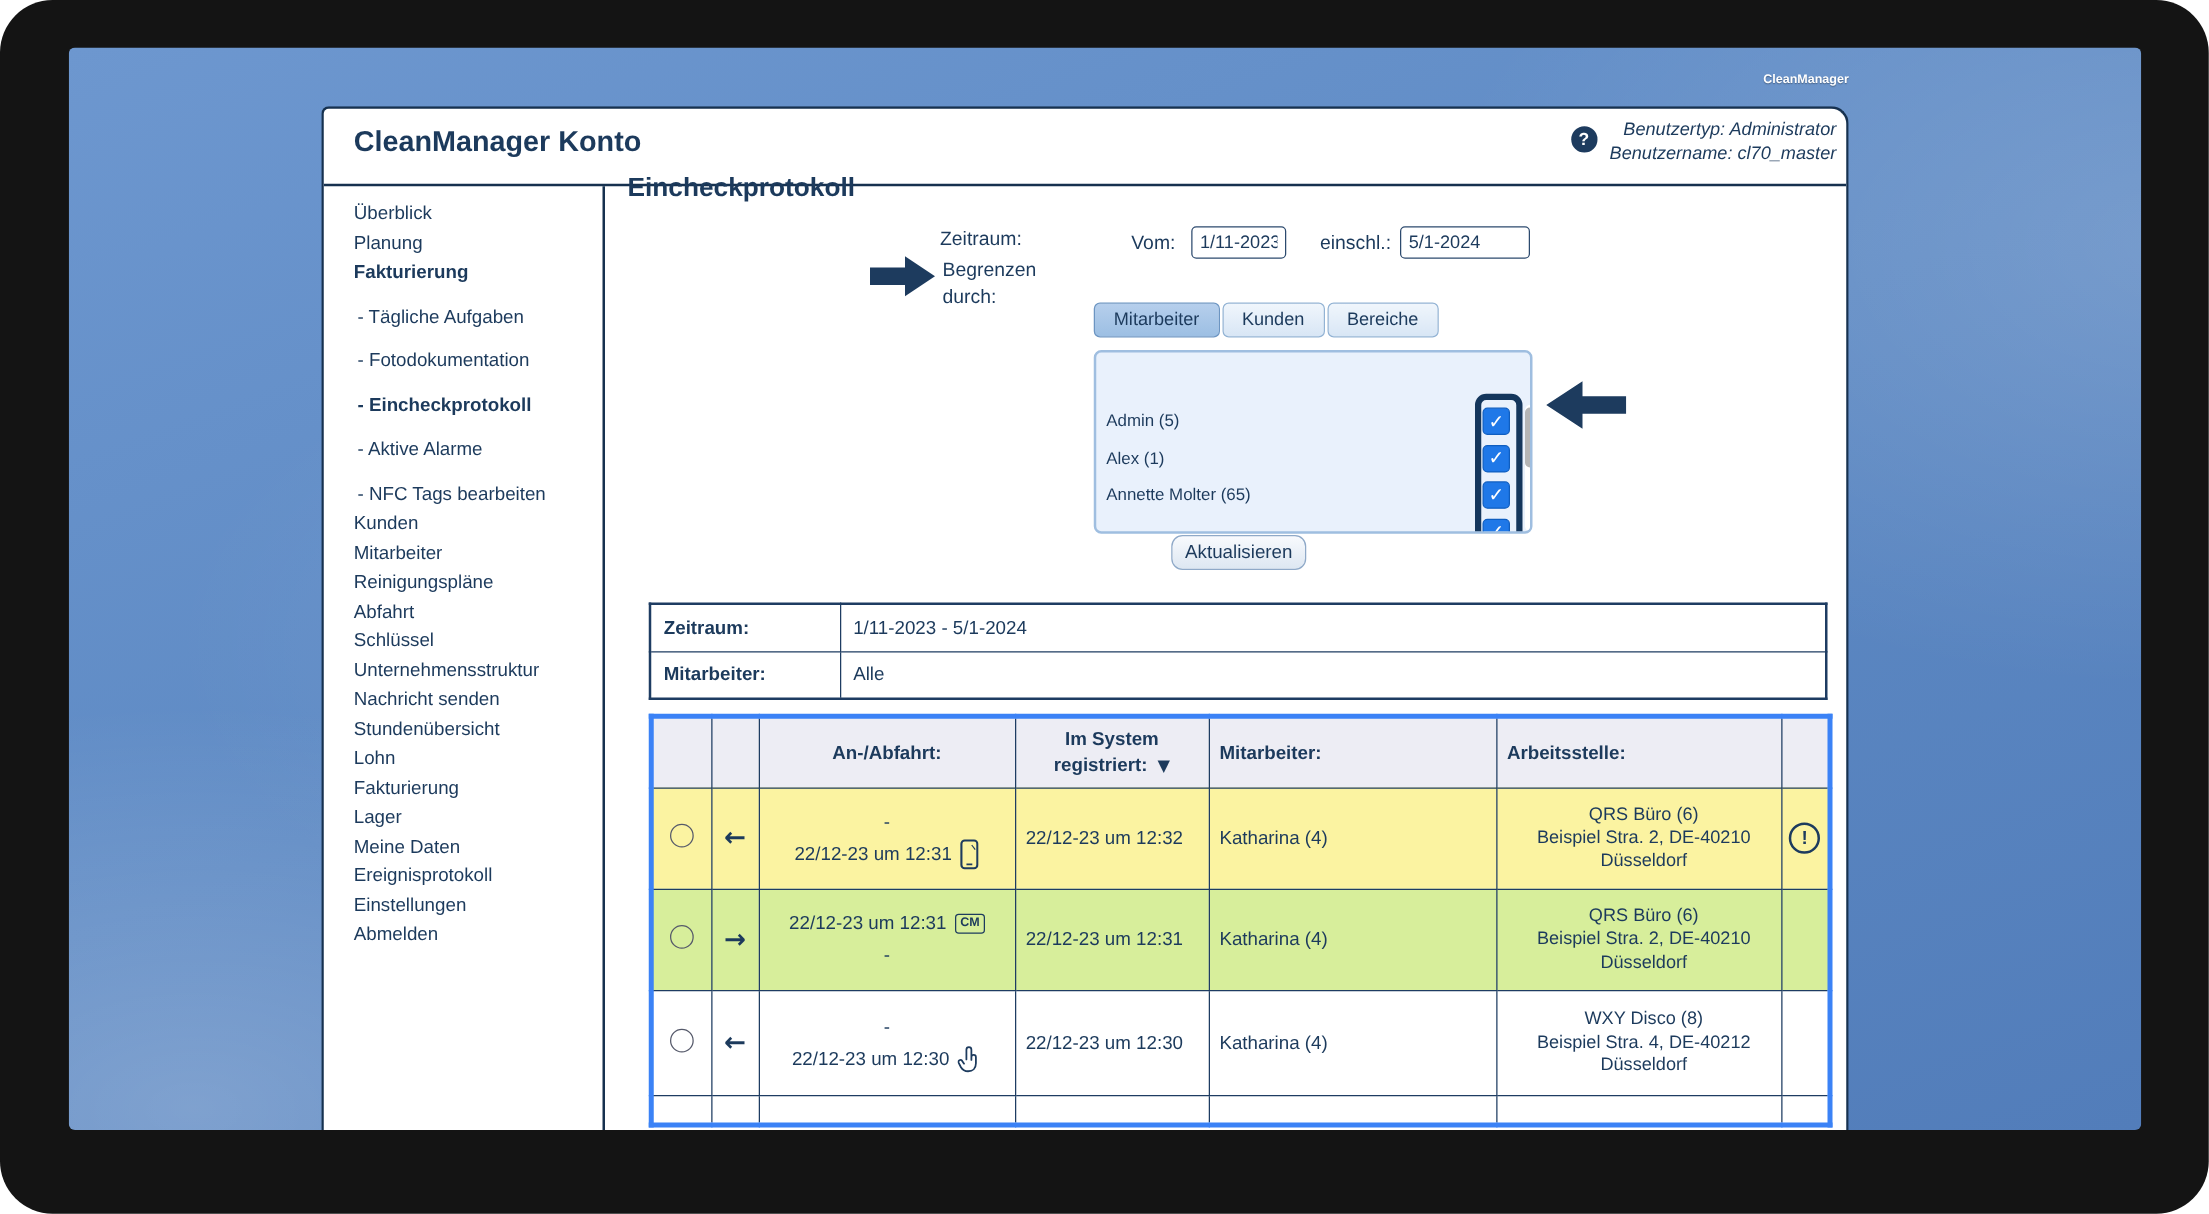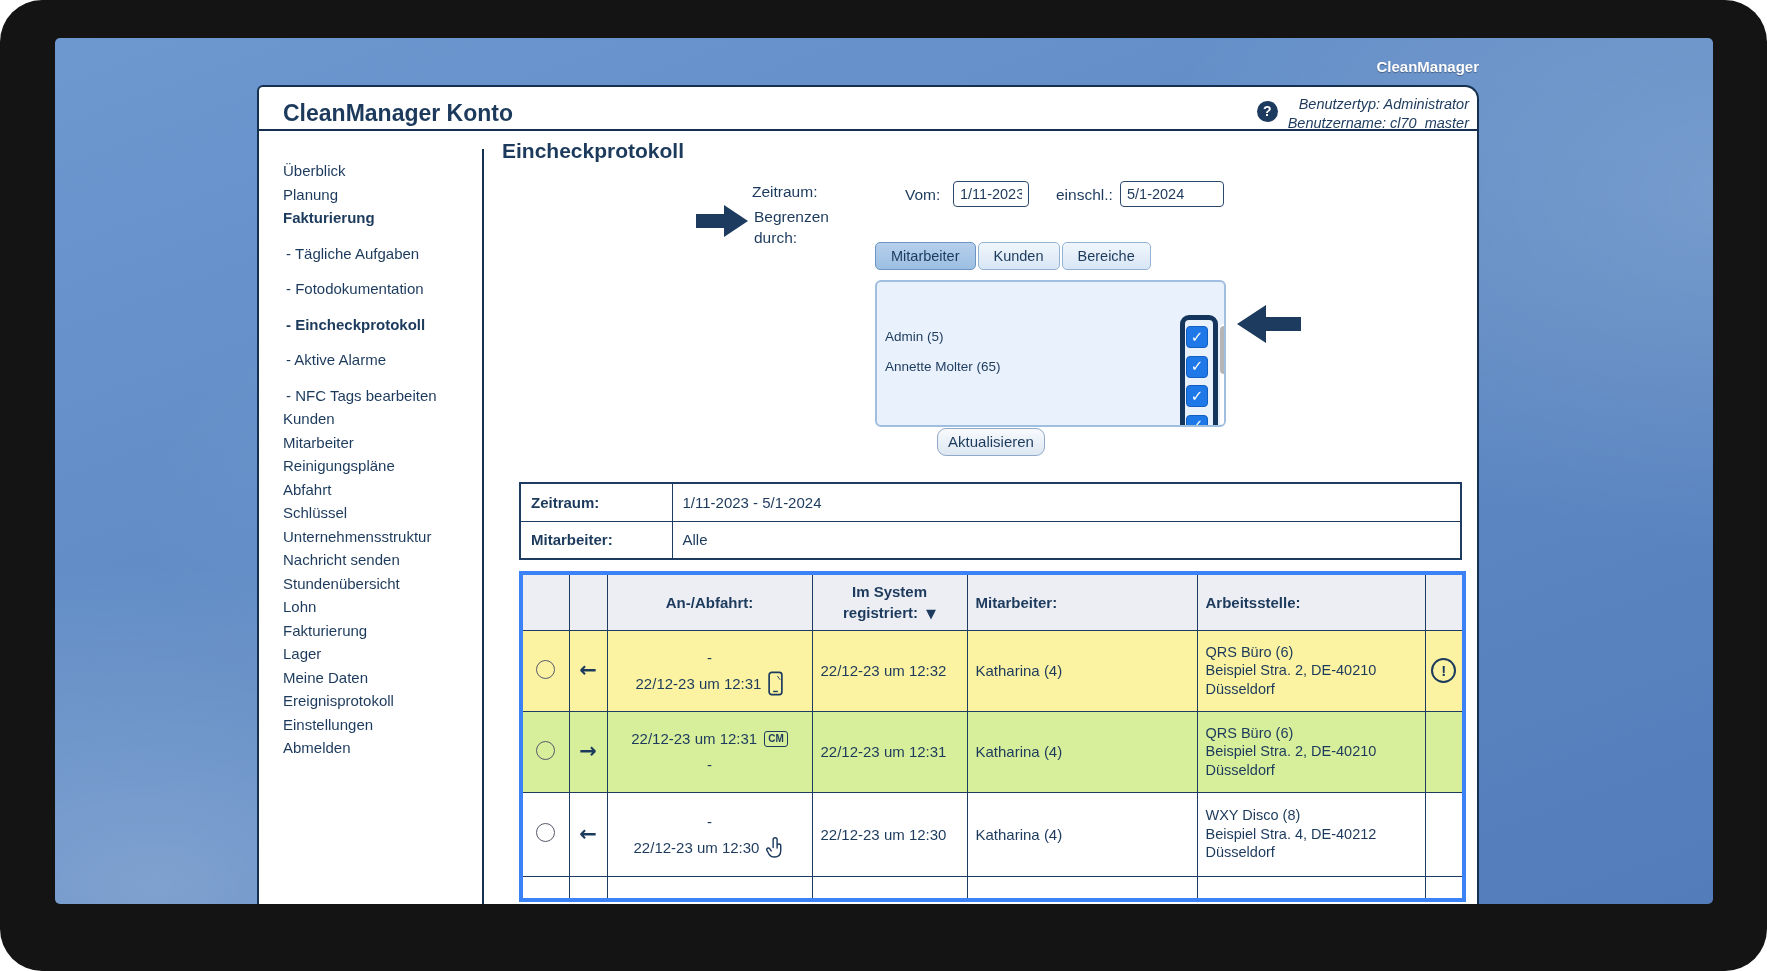--- a/index.html
+++ b/index.html
@@ -8,25 +8,25 @@
   .frame { position:absolute; left:0; top:0; width:1767px; height:971px;
     background:#141414; border-radius:42px; }
   .desktop { position:absolute; left:55px; top:38px; width:1658px; height:866px;
     border-radius:5px; overflow:hidden;
     background:
       radial-gradient(900px 520px at 6% 98%, rgba(255,255,255,0.22), rgba(255,255,255,0) 62%),
       radial-gradient(1100px 650px at 102% 18%, rgba(255,255,255,0.16), rgba(255,255,255,0) 55%),
       radial-gradient(700px 420px at 30% 55%, rgba(255,255,255,0.07), rgba(255,255,255,0) 60%),
       linear-gradient(160deg, #6d97cf 0%, #5e8ac4 48%, #527dba 100%); }
   .watermark { position:absolute; top:20px; right:234px; color:#ffffff;
-    font-weight:bold; font-size:15px; text-shadow:0 1px 1px rgba(0,0,0,0.35); }
+    font-weight:bold; font-size:10px; text-shadow:0 1px 1px rgba(0,0,0,0.35); }
   .window { position:absolute; left:202px; top:47px; width:1222px; height:819px;
     background:#ffffff; border:2px solid #16314f; border-bottom:none;
     border-radius:6px 14px 0 0; overflow:hidden; color:#1c3a5c; }
-  .win-header { position:absolute; left:0; top:0; right:0; height:44px;
+  .win-header { position:absolute; left:0; top:0; right:0; height:62px;
     border-bottom:2px solid #16314f;text-decoration:underline; }
   .win-title { position:absolute; left:24px; top:13px; font-size:23px; font-weight:bold; }
   .user-box { position:absolute; right:8px; top:8px; display:flex; gap:10px; align-items:flex-start; }
   .help-icon { width:21px; height:21px; border-radius:50%; background:#1d3b5e; color:#fff;
     font-weight:bold; font-size:14px; text-align:center; line-height:21px; margin-top:6px; cursor:pointer; }
   .user-lines { text-align:right; font-style:italic; font-size:14.5px; line-height:19px; }
   .sidebar { position:absolute; left:24px; top:72px; width:210px; font-size:15px; }
   .side-item { height:23.5px; line-height:23.5px; white-space:nowrap; cursor:pointer; }
   .side-item.bold { font-weight:bold; }
   .side-item.sub { padding-left:3px;margin-top:12px; }
@@ -100,21 +100,21 @@
   .sort { font-family:"DejaVu Sans", sans-serif; font-size:13px; margin-left:8px; cursor:pointer; }
   .cell-center { text-align:center; vertical-align:middle; }
   .cell-left { text-align:left; vertical-align:middle; padding-left:8px; }
   .radio { display:inline-block; width:19px; height:19px; border:1.5px solid #55596a;
     border-radius:50%; background:transparent; cursor:pointer; }
   .dir { font-family:"DejaVu Sans", sans-serif; font-size:21px; font-weight:bold; line-height:1; }
   .tline { display:flex; align-items:center; justify-content:center; gap:7px; height:26px;
     font-size:15px; }
   .cm-badge { border:1.5px solid #1d3b5e; border-radius:3px; font-size:10px; font-weight:bold;
     padding:1px 3px; line-height:1.2; }
-  .wp { line-height:18.5px; font-size:14.5px; }
+  .wp { line-height:18.5px; font-size:14.5px;text-align:center; }
   .warn { display:inline-flex; width:25px; height:25px; border:2px solid #1d3b5e;
     border-radius:50%; align-items:center; justify-content:center; font-weight:bold;
     font-size:15px; color:#1d3b5e; }
 </style>
 </head>
 <body>
 
 <div class="frame">
   <div class="desktop">
     <div class="watermark">CleanManager</div>
@@ -183,20 +183,21 @@
 
       <div class="tabs" id="tabs">
           <div class="tab active">Mitarbeiter</div>
           <div class="tab">Kunden</div>
           <div class="tab">Bereiche</div>
         </div>
 
       <div class="dropdown">
         <div class="list" id="emp-list">
             <div class="list-item">Admin (5)</div>
+            <div class="list-item">Alex (1)</div>
             <div class="list-item">Annette Molter (65)</div>
           </div>
         <div id="cb-layer">
             <div class="checkbox" style="top: 44px;">
               <span class="mark">✓</span>
             </div>
             <div class="checkbox" style="top: 73.5px;">
               <span class="mark">✓</span>
             </div>
             <div class="checkbox" style="top: 103px;">

